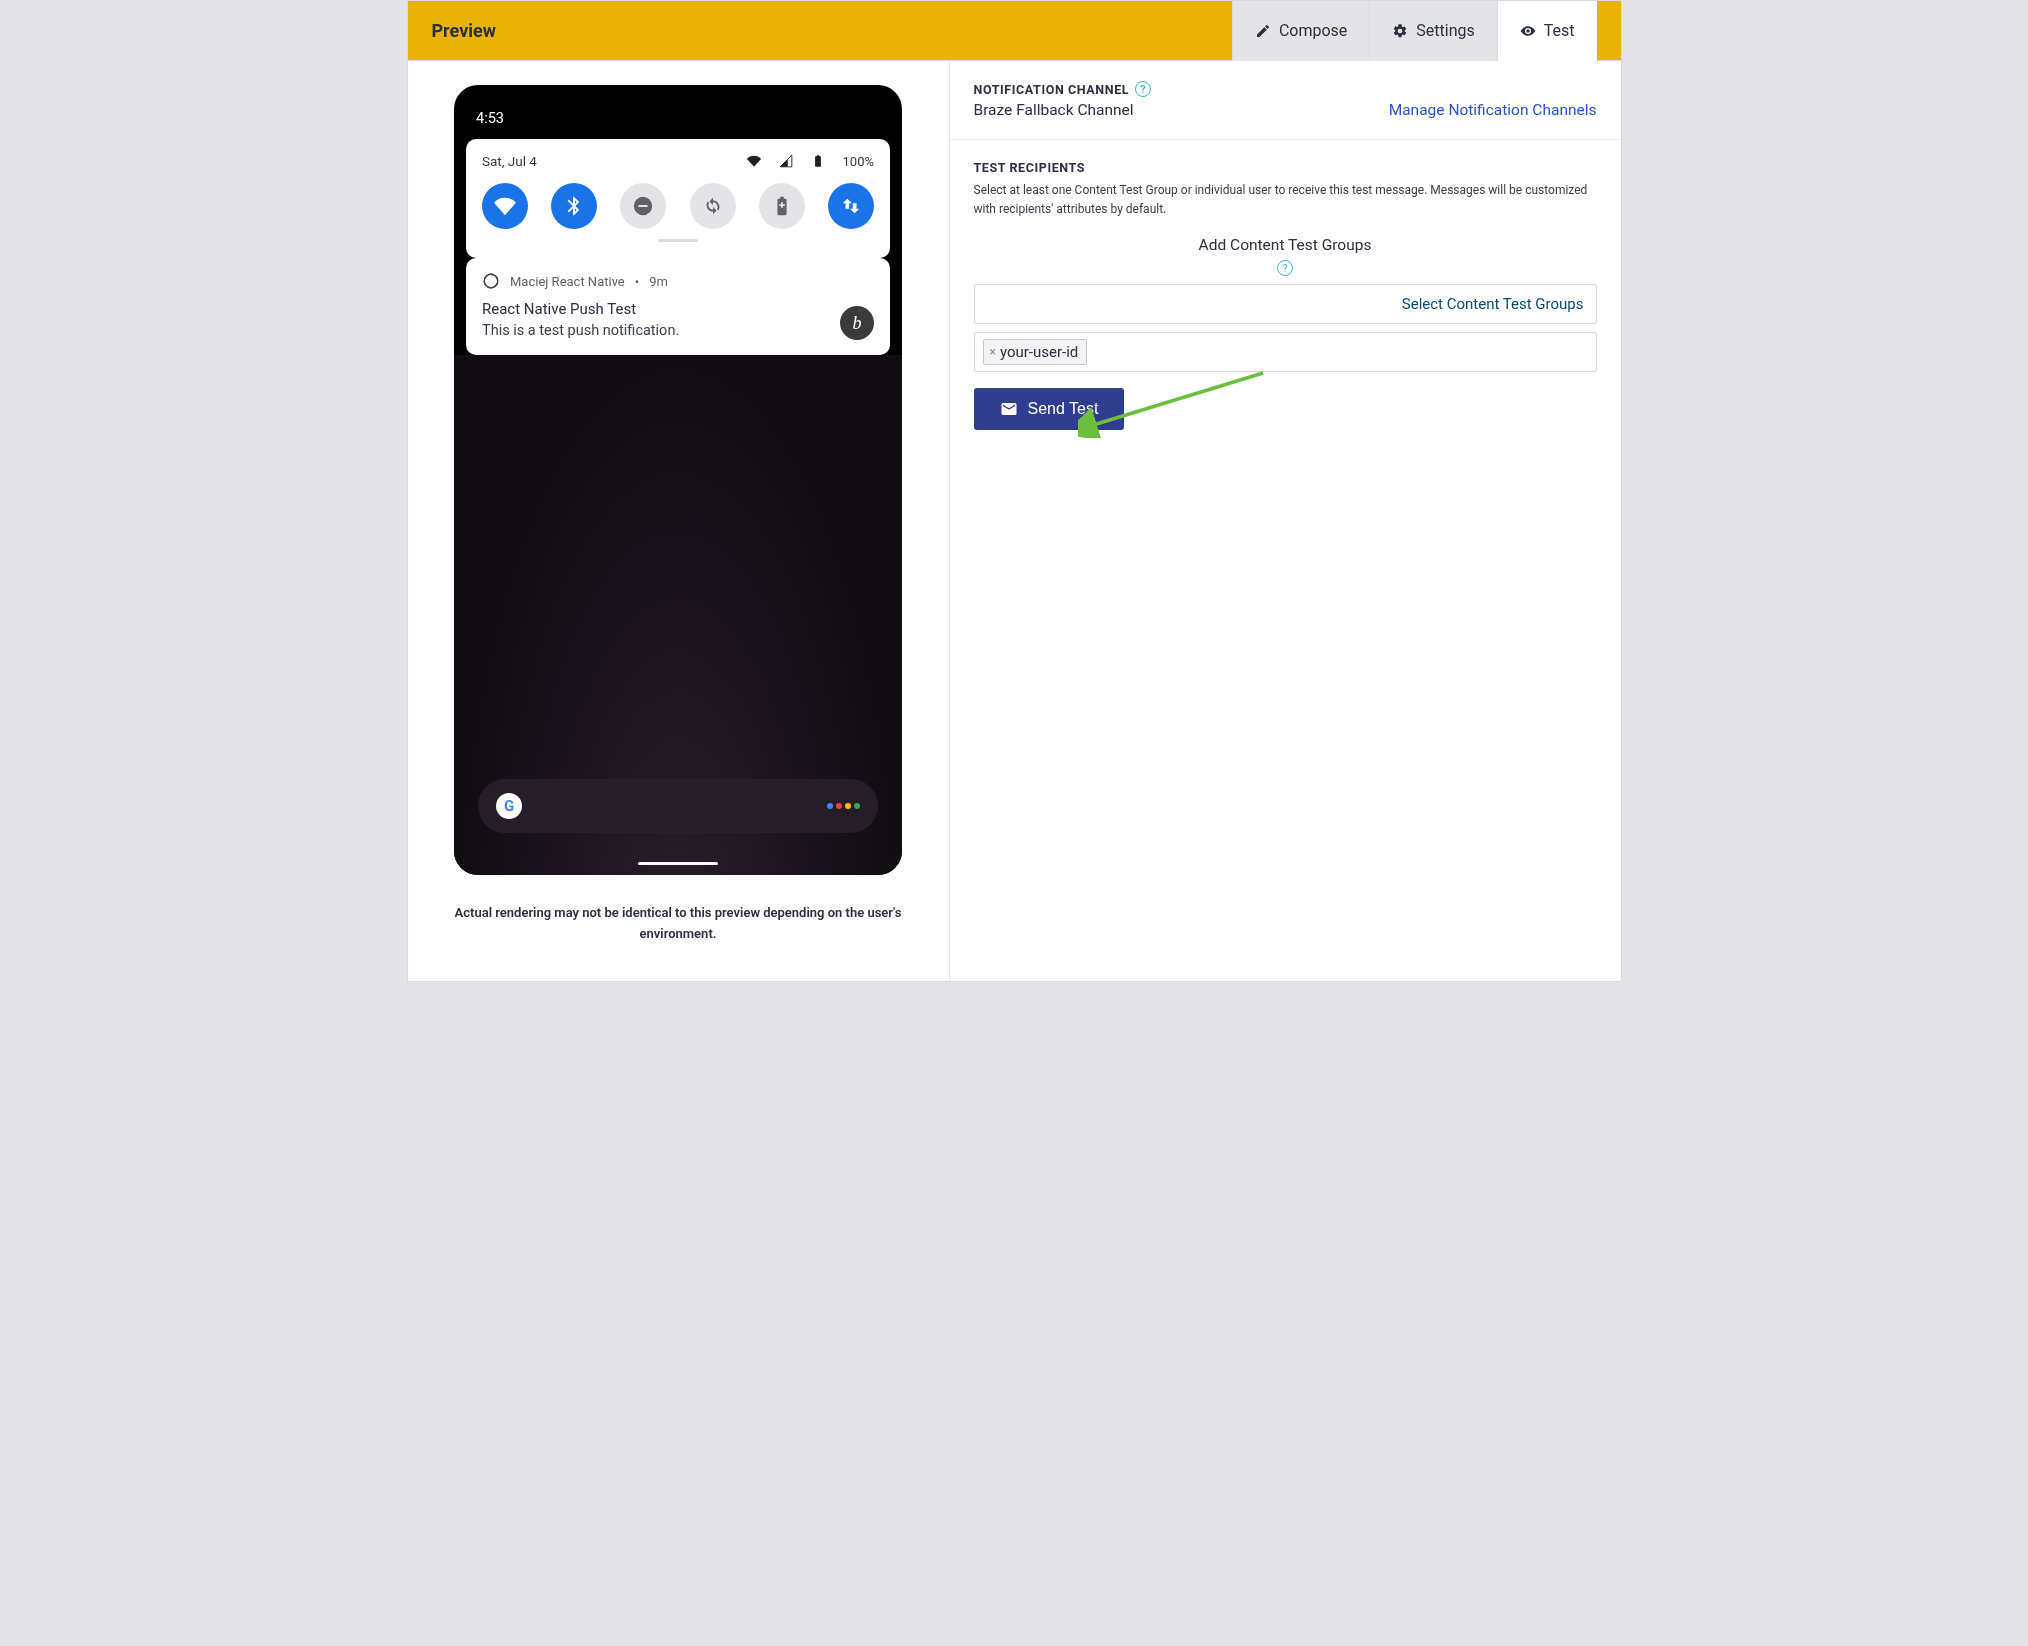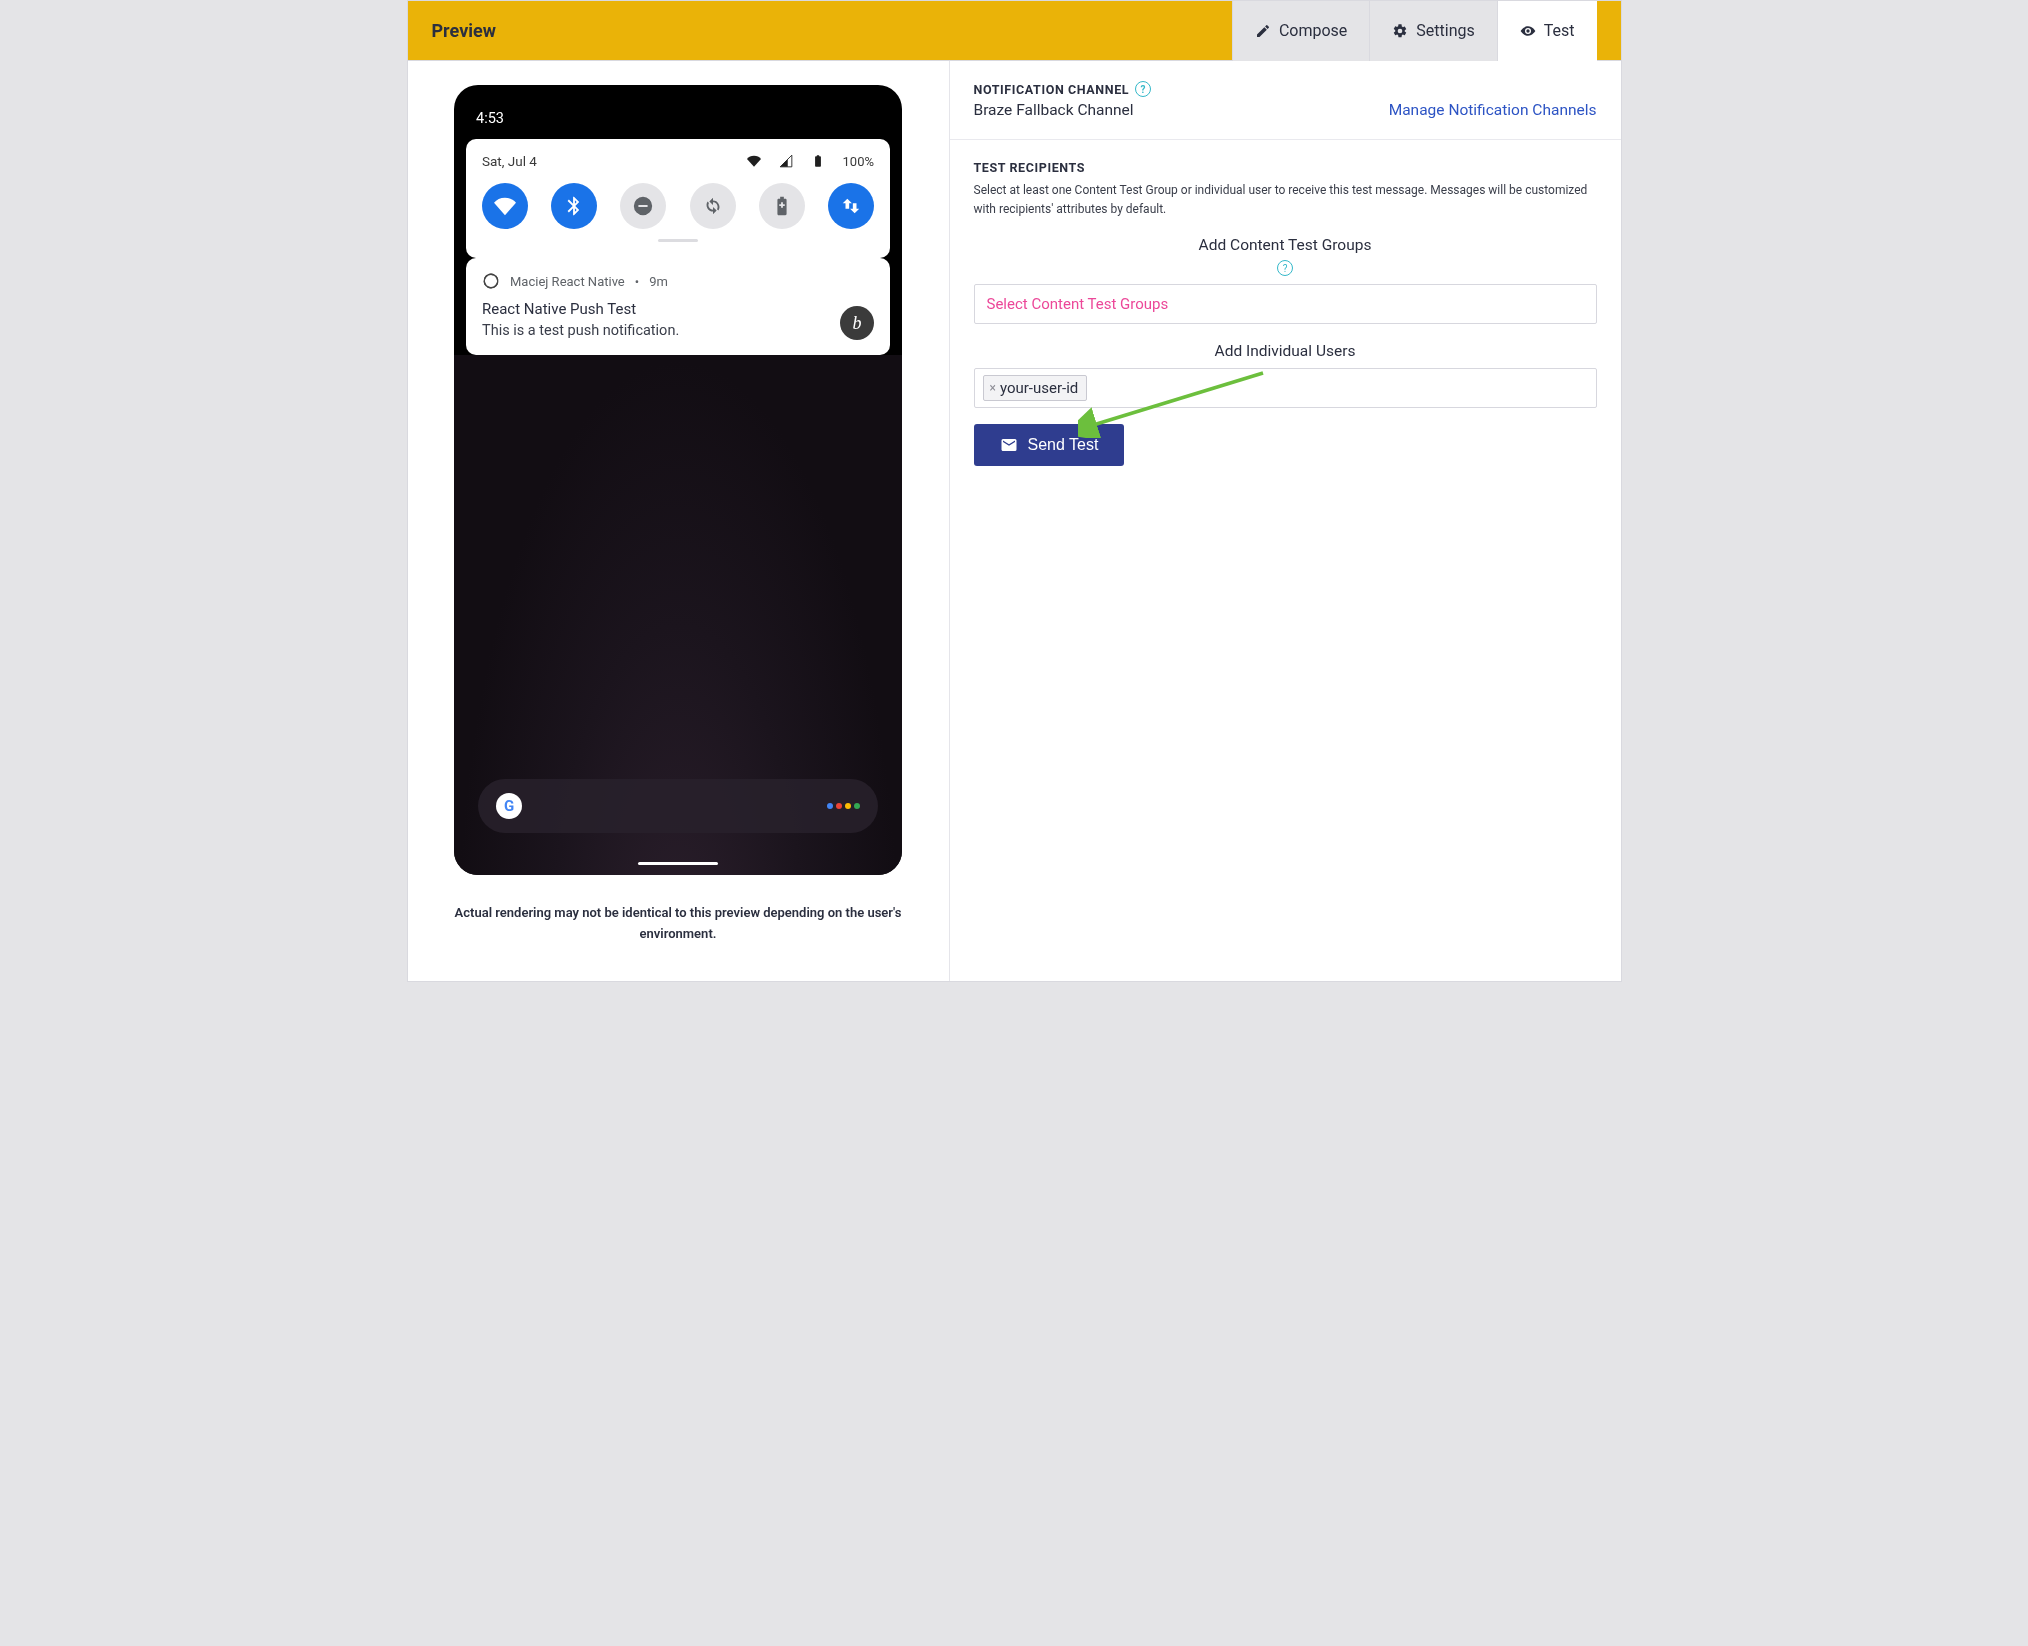--- a/index.html
+++ b/index.html
@@ -61,21 +61,21 @@
     .section-label { font-size: 12.5px; font-weight: 700; letter-spacing: 0.6px; color: #2b2f3f; text-transform: uppercase; display: flex; align-items: center; gap: 6px; }
     .help-icon { width: 16px; height: 16px; border: 1.2px solid #34b8c9; color: #34b8c9; border-radius: 50%; font-size: 10px; display: inline-flex; align-items: center; justify-content: center; }
     .channel-row { display: flex; align-items: center; justify-content: space-between; padding-top: 4px; }
     .channel-name { font-size: 15.5px; color: #2b2f3f; }
     .manage-link { font-size: 15.5px; color: #2d54c4; text-decoration: none; cursor: pointer; }
 
     .section p.desc { font-size: 12px; color: #3a3e4a; line-height: 1.55; padding-top: 6px; }
 
     .field-label { font-size: 15.5px; color: #2b2f3f; padding-top: 18px; display:flex; align-items:center; gap:6px;flex-direction:column; }
     .field-input { margin-top: 8px; width: 100%; border: 1px solid #d7d7de; border-radius: 2px; padding: 10px 12px; font-size: 15px; background:#fff; }
-    .field-input.placeholder { color: #ec4899; }
+    .field-input.placeholder { color: #0c4a6e; text-align: right; }
 
     .chips-input { margin-top: 8px; width: 100%; border: 1px solid #d7d7de; border-radius: 2px; padding: 6px 8px; font-size: 15px; background:#fff; display:flex; gap:6px; flex-wrap:wrap; min-height:40px; position:relative; }
     .chip { display:inline-flex; align-items:center; gap:4px; border:1px solid #c9c9d1; background:#f3f3f5; padding: 2px 8px 2px 6px; border-radius: 2px; font-size:15px; color:#2b2f3f; }
     .chip .x { font-size:12px; color:#8d8d96; cursor:pointer; }
 
     .btn { margin-top: 16px; display:inline-flex; align-items:center; gap:10px; background:#2f3d8f; color:#fff; border:none; padding: 12px 26px; font-size:16px; border-radius:3px; cursor:pointer; }
     .btn svg { width:18px; height:18px; fill:#fff; display:block; }
 
     .select { margin-top: 10px; width:100%; border:1px solid #d7d7de; border-radius:2px; padding:10px 12px; font-size:16px; display:flex; align-items:center; justify-content:space-between; cursor:pointer; background:#fff; }
 
@@ -239,21 +239,20 @@
       <div class="section" style="position:relative;">
         <div class="section-label">TEST RECIPIENTS</div>
         <p class="desc">Select at least one Content Test Group or individual user to receive this test message. Messages will be customized with recipients' attributes by default.</p>
 
         <div class="field-label">
           <span>Add Content Test Groups</span>
           <span class="help-icon">?</span>
         </div>
         <div class="field-input placeholder">Select Content Test Groups</div>
 
-        <div class="field-label">Add Individual Users</div>
         <div class="chips-input">
           <span class="chip">
             <span class="x">×</span>
             <span>your-user-id</span>
           </span>
         </div>
 
         
         <div class="arrow-anno" style="left:128px; top:228px;">
           <svg width="190" height="70" viewBox="0 0 190 70">

